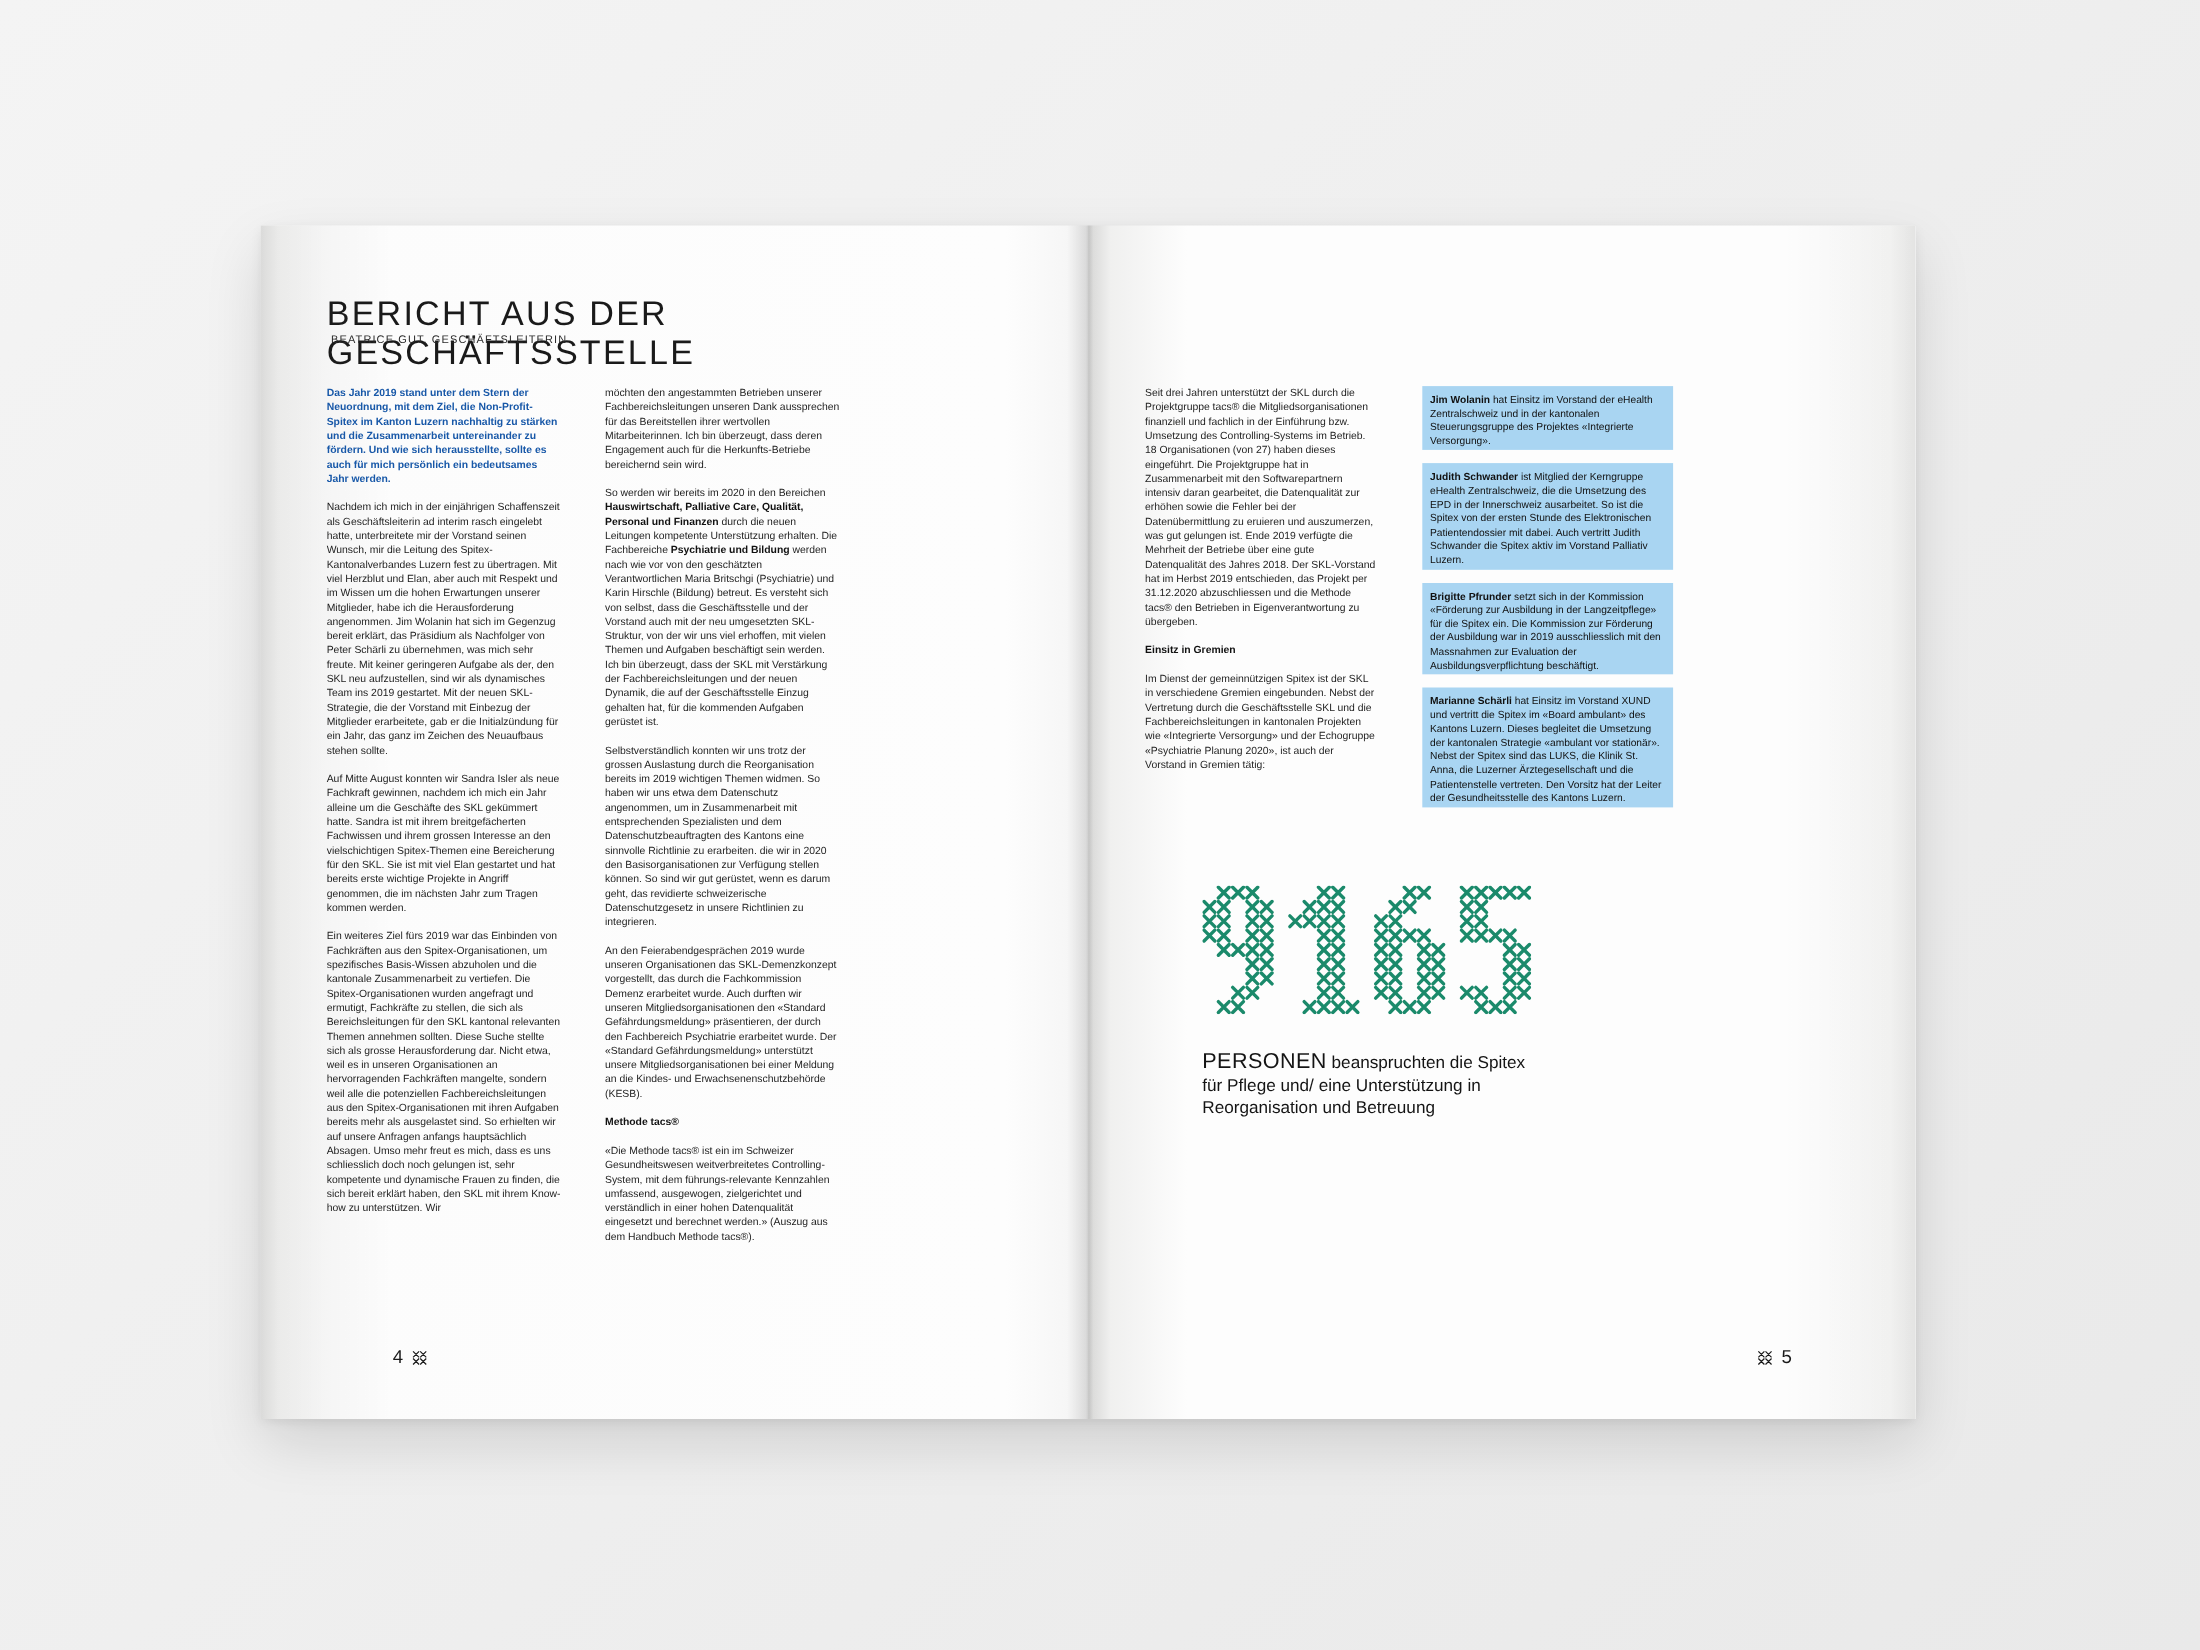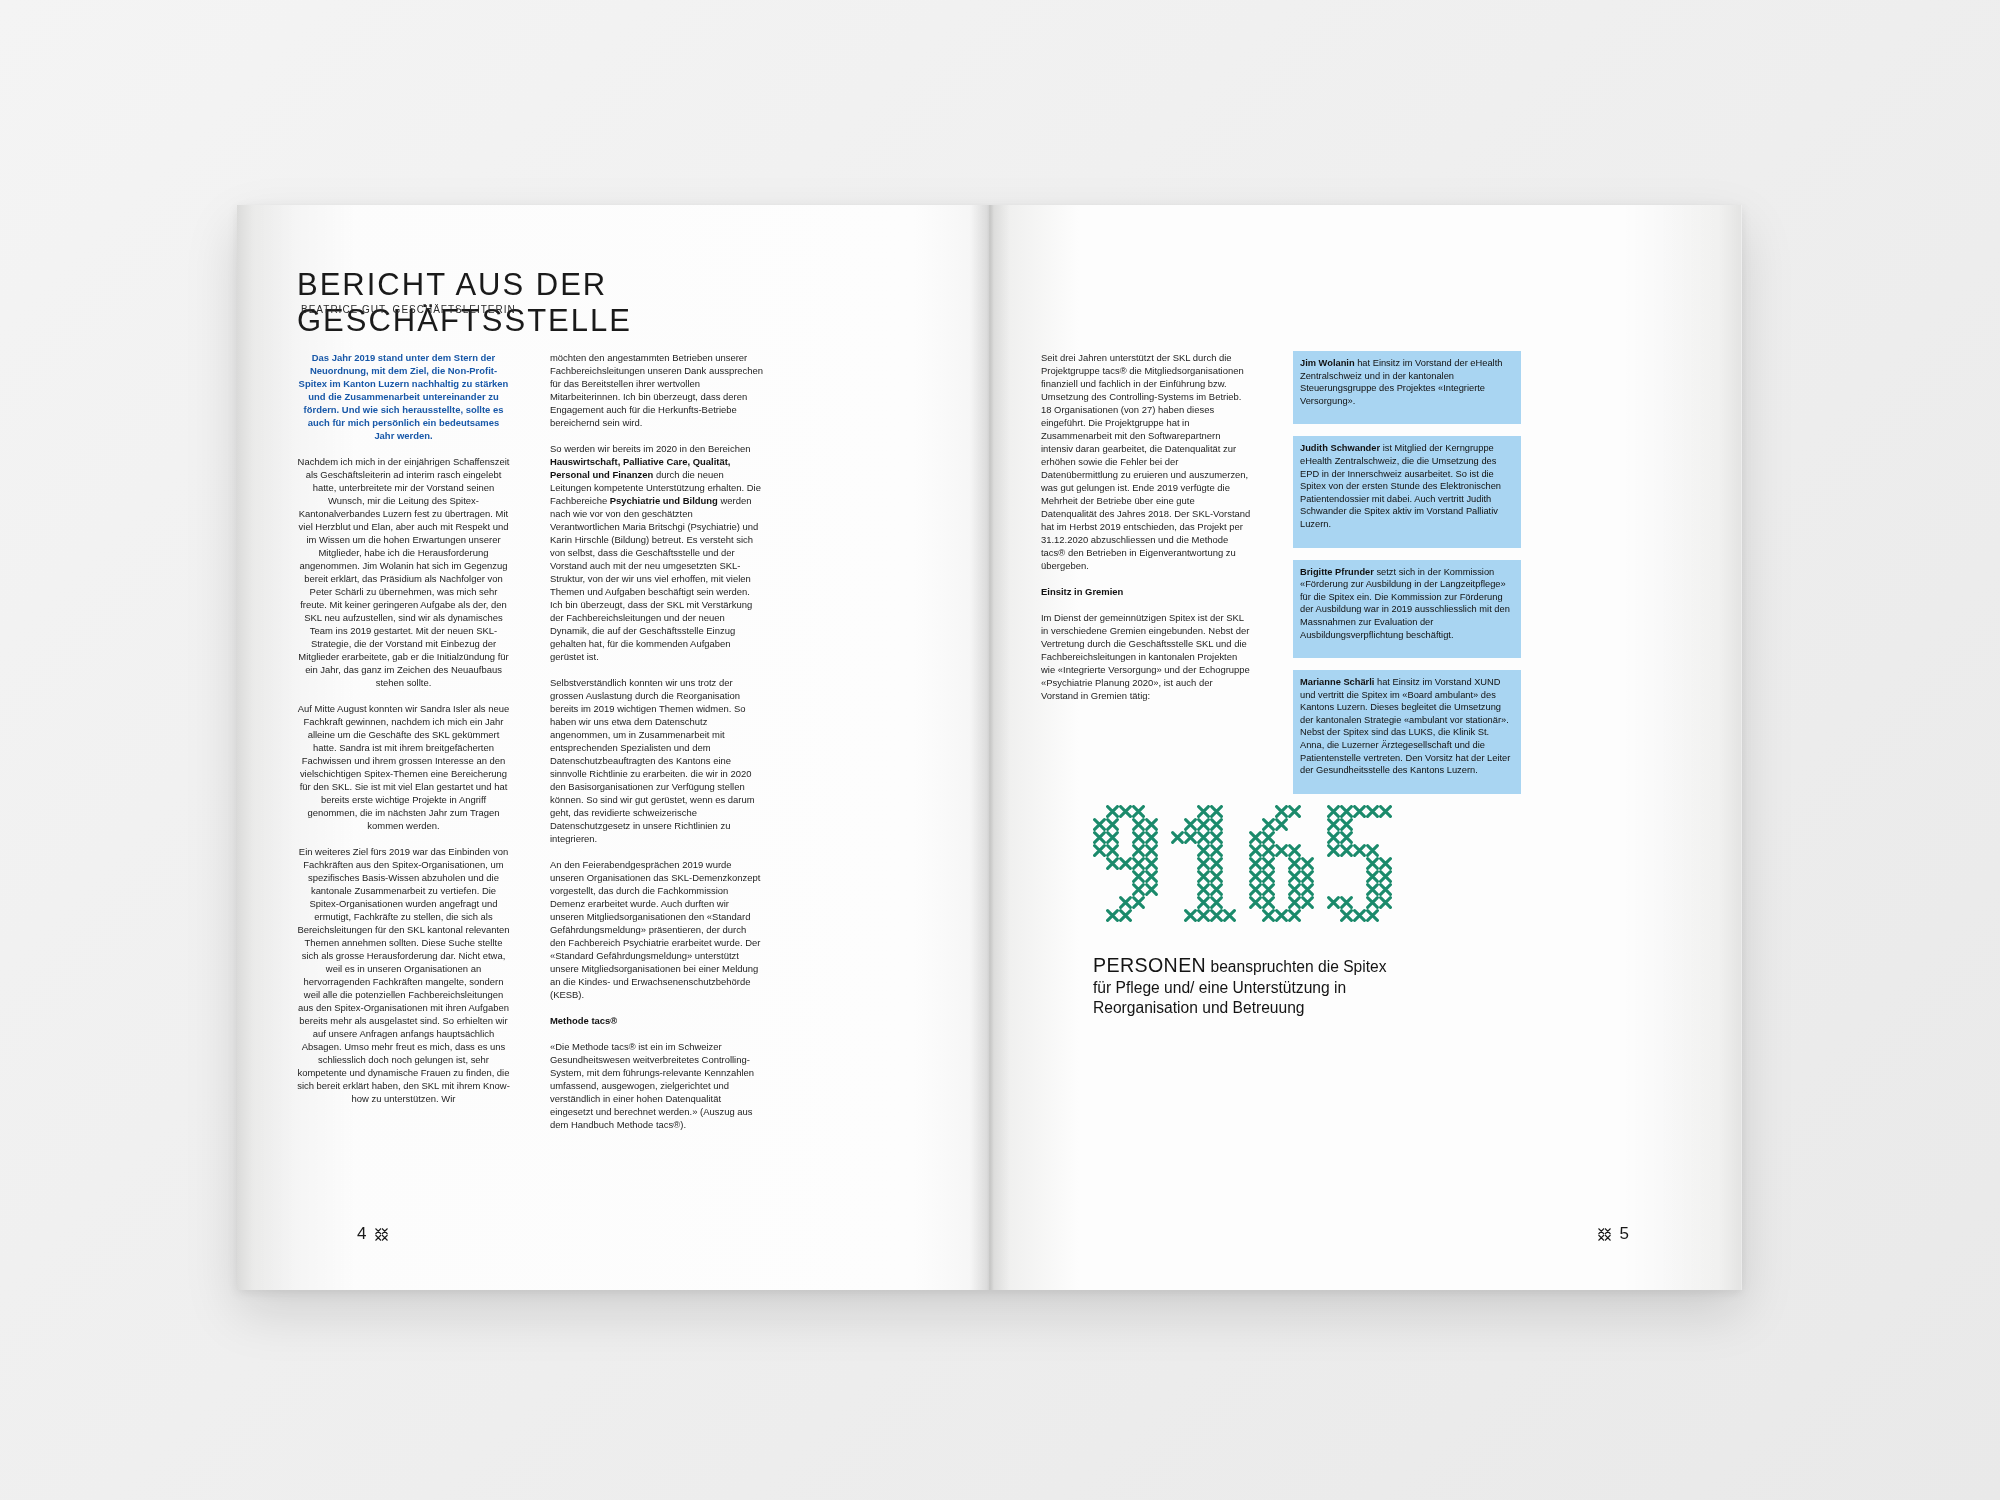--- a/index.html
+++ b/index.html
@@ -83,32 +83,32 @@
     text-align: left;
     hyphens: auto;
   }
   .col p { margin: 0 0 13px 0; }
   .col p.tight { margin-bottom: 0; }
   .lead { color: #1858a8; font-weight: bold; }
   .bold { font-weight: bold; color: #111; }
   .sub-h { font-weight: bold; color: #111; margin: 0; }
 
   
-  .page.left .col.c1 { left: 0; text-align: center; }
+  .page.left .col.c1 { left: 0; }
   .page.left .col.c2 { left: 253px; }
 
   
   .page.right .inner { left: 52px; right: 56px; }
   .page.right .col.c1 { left: 0; width: 210px; }
   .page.right .col.c2 { left: 252px; width: 228px; }
 
   
   .hl {
     background: #a9d5f2;
-    padding: 6px 7px 17px 7px;
+    padding: 6px 7px 2px 7px;
     margin-bottom: 12px;
     font-size: 9.3px;
     line-height: 12.6px;
     color: #111;
   }
   .hl .nm { font-weight: bold; }
 
   
   #bignum {
     position: absolute;

